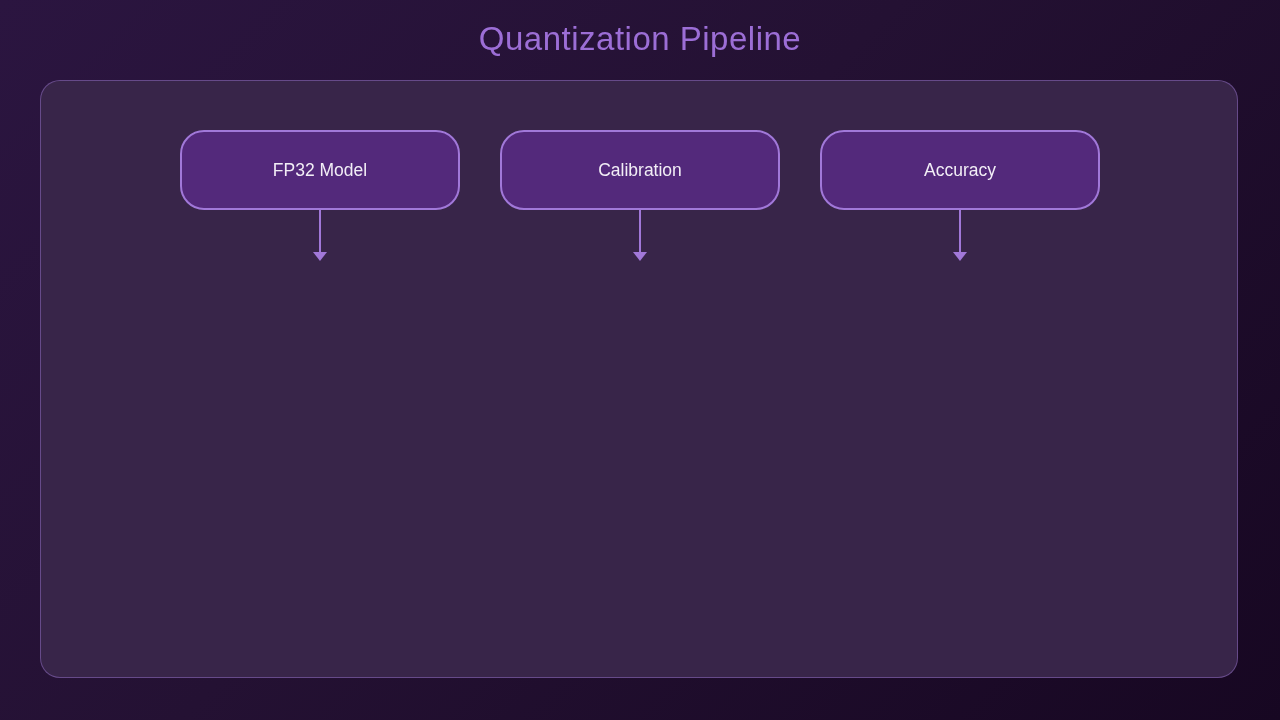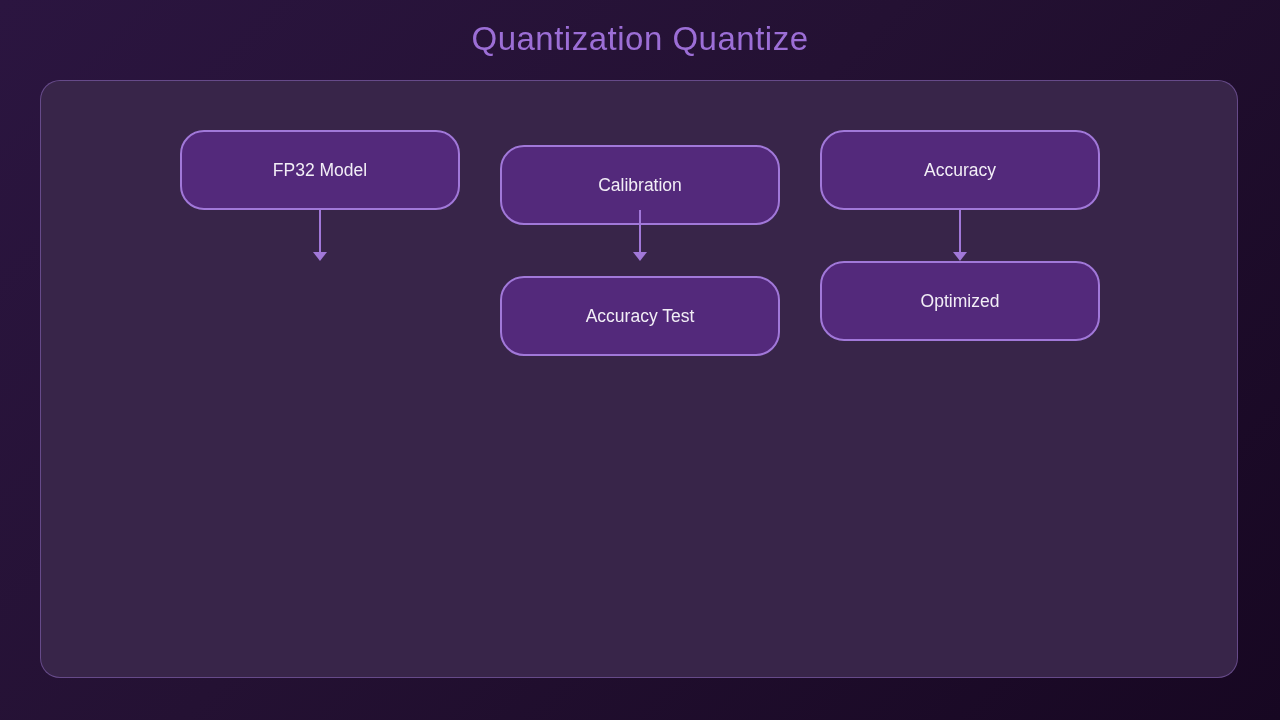--- a/index.html
+++ b/index.html
@@ -45,21 +45,21 @@
     border-radius: 24px;
     box-sizing: border-box;
     display: flex;
     align-items: center;
     justify-content: center;
     color: #f2eef6;
     font-size: 17.5px;
   }
   
   .col-0 { left: 139px; }
-  .col-1 { left: 459px; margin-top: 15px; }
+  .col-1 { left: 459px; }
   .col-2 { left: 779px; }
   .row-top    { top: 49px; }
   .row-bottom { top: 180px; }
 
   .arrow {
     position: absolute;
     top: 129px;      
     width: 2px;
     height: 43px;
     background: #a178d9;
@@ -75,38 +75,32 @@
     border-right: 7px solid transparent;
     border-top: 9px solid #a178d9;
   }
   .arrow-0 { left: 278px; }
   .arrow-1 { left: 598px; }
   .arrow-2 { left: 918px; }
 </style>
 </head>
 <body>
 
-<div class="title">Quantization Quantize</div>
+<div class="title">Quantization Pipeline</div>
 
 <div class="canvas">
 
   <div class="node col-0 row-top">
     <span>FP32 Model</span>
   </div>
   <div class="arrow arrow-0"></div>
 
   <div class="node col-1 row-top">
     <span>Calibration</span>
   </div>
   <div class="arrow arrow-1"></div>
-  <div class="node col-1 row-bottom">
-    <span>Accuracy Test</span>
-  </div>
 
   <div class="node col-2 row-top">
     <span>Accuracy</span>
   </div>
   <div class="arrow arrow-2"></div>
-  <div class="node col-2 row-bottom">
-    <span>Optimized</span>
-  </div>
 
 </div>
 
 </body></html>

